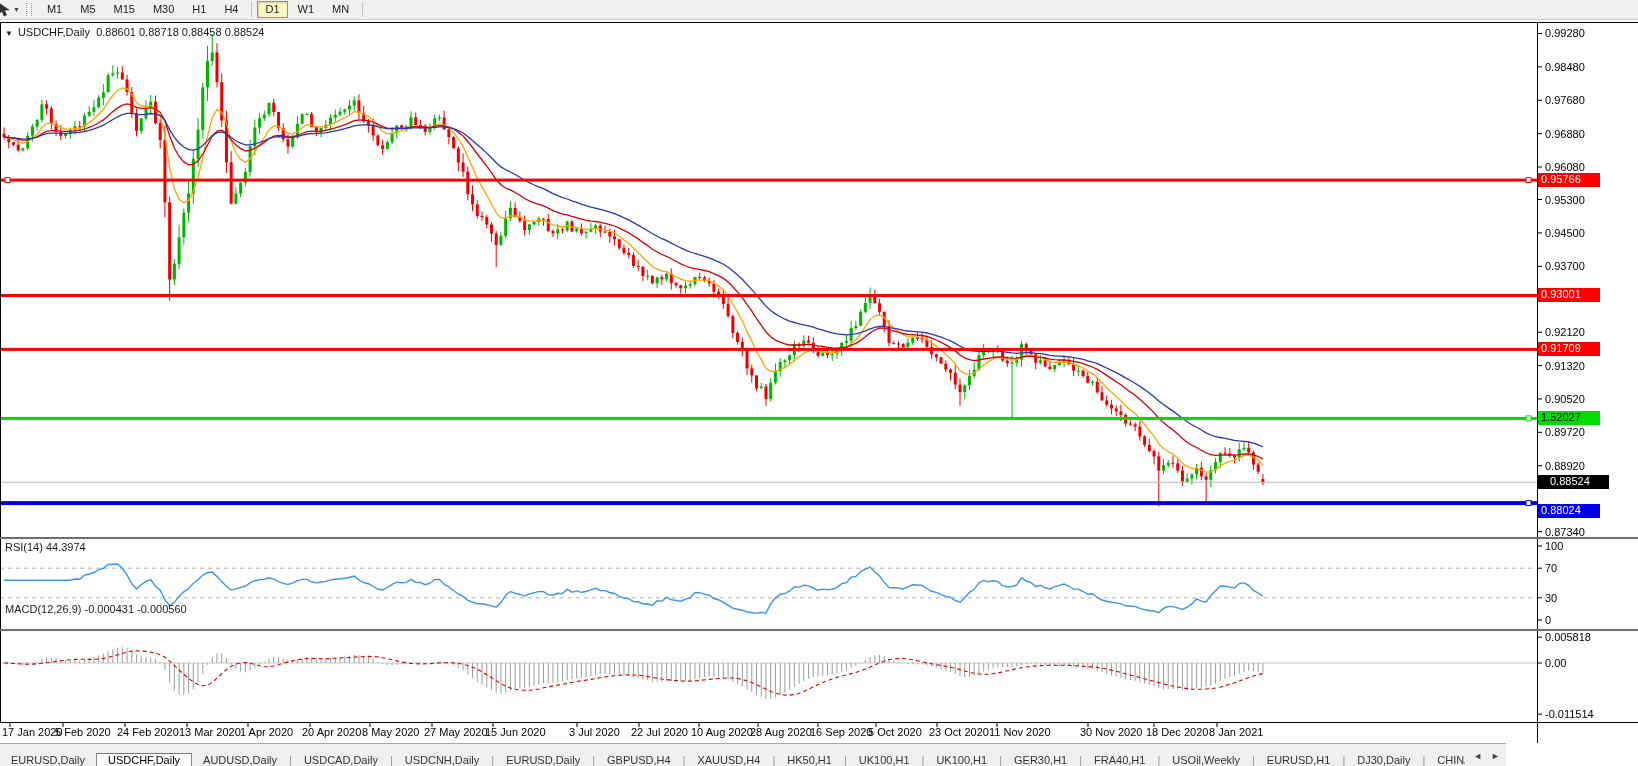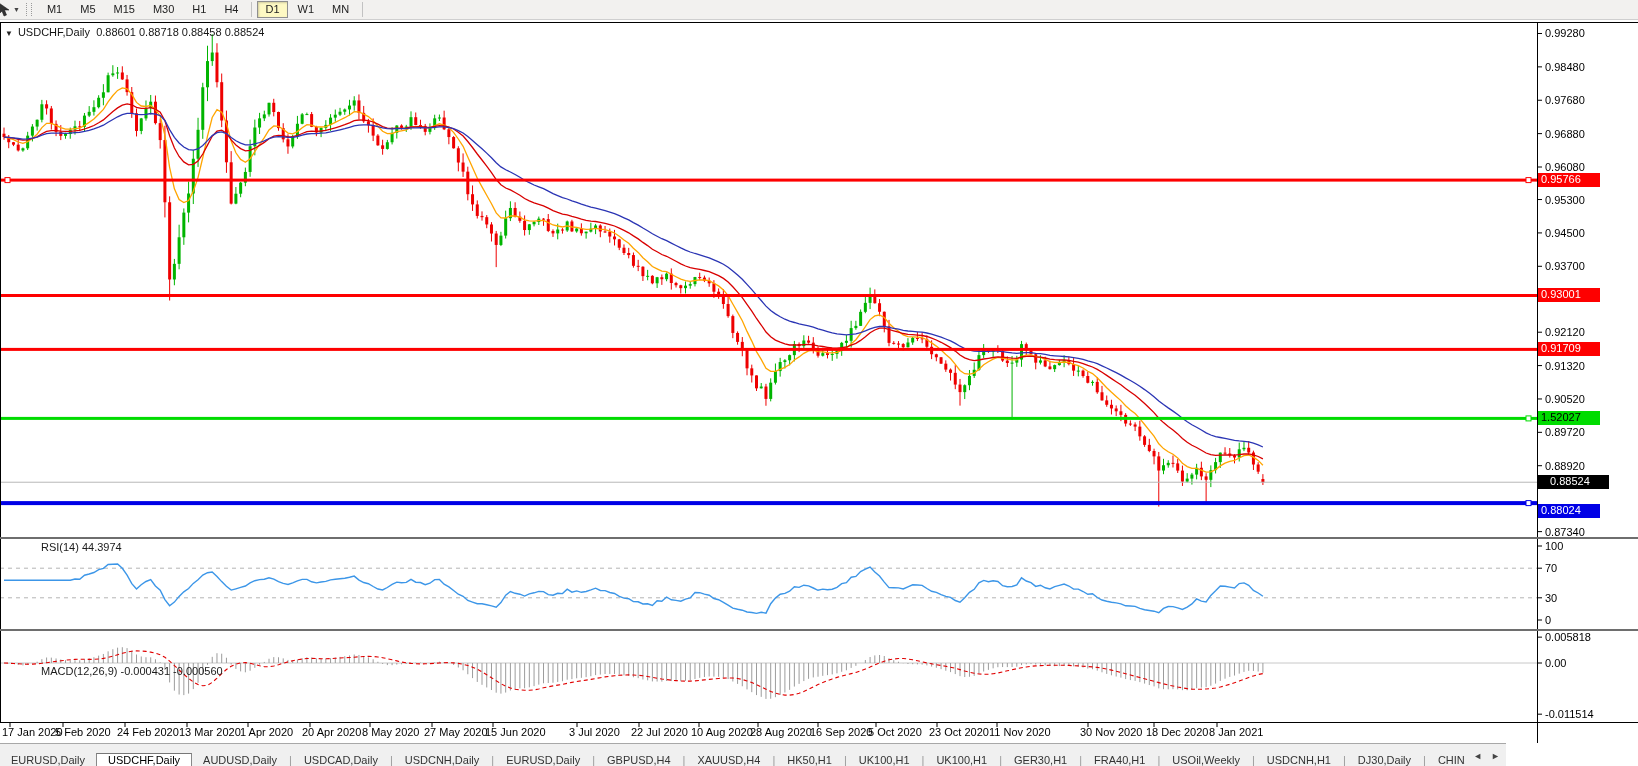--- a/index.html
+++ b/index.html
@@ -11,21 +11,21 @@
   .cursor-btn{display:flex;align-items:center;height:17px;padding:0 2px 0 0;margin-left:-2px;}
   .caret{font-size:7px;color:#444;margin-left:2px;}
   .grip{width:4px;height:13px;border-left:1px dotted #9a9a9a;border-right:1px dotted #9a9a9a;margin:0 6px 0 4px;}
   .tfbtn{height:15px;line-height:15px;padding:0 7px;margin:0 1px;border:1px solid transparent;color:#222;cursor:default;}
   .tfbtn.active{background:#fef9c3;border:1px solid #8f8f8f;box-shadow:inset 1px 1px 2px rgba(0,0,0,0.18);}
   .vsep{width:1px;height:15px;background:#c2c2c2;margin:0 4px;}
   
   .overlay{position:absolute;z-index:3;font-size:11px;color:#111;white-space:nowrap;}
   .chart-title{top:26px;left:5px;font-weight:normal;color:#151515;}
   .chart-title .dd{font-size:8px;margin-right:5px;color:#222;}
-  .panel-label{font-weight:normal;color:#1b1b1b;margin-left:36px;}
+  .panel-label{font-weight:normal;color:#1b1b1b;}
   .badge{position:absolute;left:1538px;z-index:4;height:13px;line-height:13px;font-size:11px;
          padding:0 4px 1px 3px;min-width:55px;}
   
   .tabbar{position:absolute;left:0;bottom:0;width:1506px;height:22px;background:#f0f0f0;
           border-top:1px solid #a8a8a8;display:flex;align-items:flex-end;z-index:5;font-size:11px;overflow:hidden;}
   .tab{display:flex;align-items:center;padding:0 11px;color:#333;cursor:default;white-space:nowrap;}
   .tab.active{background:#ffffff;border-left:1px solid #888;border-right:1px solid #888;
               border-top:1px solid #777;color:#000;margin-top:0px;}
   .tabsep{display:flex;align-items:center;color:#999;padding:0 1px;}
   .tab-scroll{position:absolute;right:0;top:1px;height:21px;display:flex;align-items:center;
@@ -459,21 +459,21 @@
         <text x="1146" y="736">18 Dec 2020</text>
         <line x1="1217" y1="723" x2="1217" y2="727" stroke="#000" stroke-width="1"></line>
         <text x="1209" y="736">8 Jan 2021</text>
       </g>
     </svg>
 
   <div class="overlay chart-title">
     <span class="dd">▼</span><span>USDCHF,Daily</span>&nbsp;&nbsp;<span>0.88601 0.88718 0.88458 0.88524</span>
   </div>
   <div class="overlay panel-label" style="top:541px;left:5px;">RSI(14) 44.3974</div>
-  <div class="overlay panel-label" style="top:665px;left:5px;">MACD(12,26,9) -0.000431 -0.000560</div>
+  <div class="overlay panel-label" style="top:603px;left:5px;">MACD(12,26,9) -0.000431 -0.000560</div>
 
   <div class="badge" style="top: 173px; background: rgb(254, 0, 0); color: rgb(255, 255, 255);">0.95766</div>
   <div class="badge" style="top: 288px; background: rgb(254, 0, 0); color: rgb(255, 255, 255);">0.93001</div>
   <div class="badge" style="top: 342px; background: rgb(254, 0, 0); color: rgb(255, 255, 255);">0.91709</div>
   <div class="badge" style="top: 411px; background: rgb(0, 220, 0); color: rgb(0, 0, 0);">1.52027</div>
   <div class="badge" style="top: 496px; background: rgb(0, 0, 230); color: rgb(255, 255, 255); margin-top: 8px;">0.88024</div>
   <div class="badge" style="top: 475px; background: rgb(0, 0, 0); color: rgb(255, 255, 255); padding-left: 12px;">0.88524</div>
 
   <div class="tabbar">
     <div id="tabs-container" style="display:flex;align-items:stretch;">
@@ -496,21 +496,21 @@
         <div class="tab">UK100,H1</div>
         <div class="tabsep">|</div>
         <div class="tab">UK100,H1</div>
         <div class="tabsep">|</div>
         <div class="tab">GER30,H1</div>
         <div class="tabsep">|</div>
         <div class="tab">FRA40,H1</div>
         <div class="tabsep">|</div>
         <div class="tab">USOil,Weekly</div>
         <div class="tabsep">|</div>
-        <div class="tab">USDCNH,H1</div>
+        <div class="tab">EURUSD,H1</div>
         <div class="tabsep">|</div>
         <div class="tab">DJ30,Daily</div>
         <div class="tabsep">|</div>
         <div class="tab">CHINA300,H1</div>
         <div class="tabsep">|</div>
         <div class="tab">USOil,</div>
       </div>
     <div class="tab-scroll">
       <span>◄</span>
       <span>►</span>

